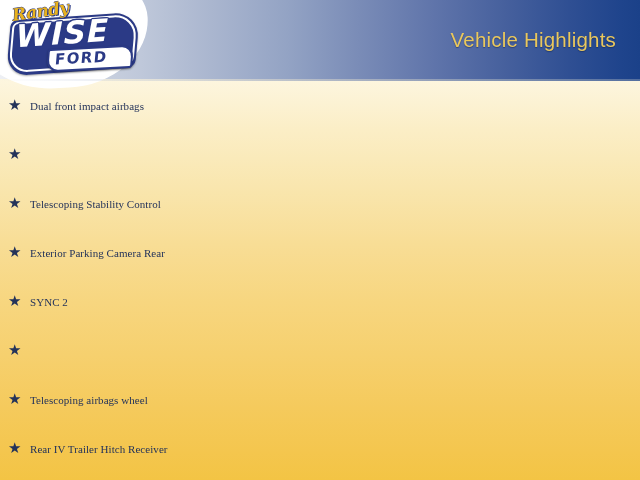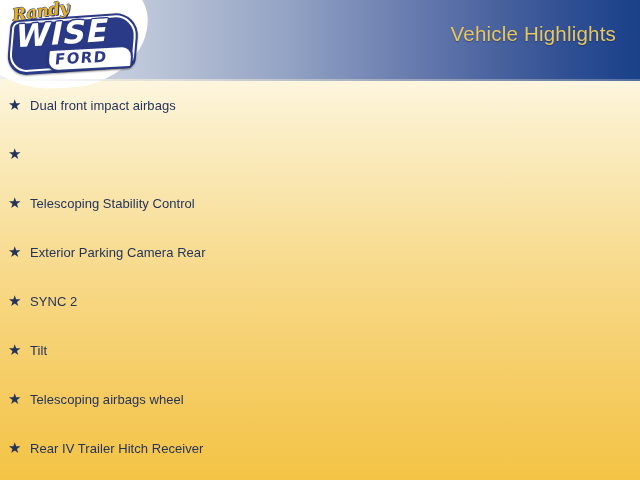--- a/index.html
+++ b/index.html
@@ -63,21 +63,21 @@
         rgba(200,208,222,0.0) 0%,
         rgba(170,182,207,0.35) 25%,
         rgba(70,96,157,0.55) 65%,
         rgba(27,65,137,0.75) 100%);
     z-index: 3;
   }
 
   #header-title {
     position: absolute;
     right: 24px;
-    top: 22px;
+    top: 28px;
     font-size: 20.5px;
     font-weight: 400;
     letter-spacing: 0.2px;
     color: #e9c75d;
     white-space: nowrap;
     text-shadow: 0 1px 1px rgba(10,28,70,0.45);
   }
 
   
   #logo {
@@ -209,26 +209,27 @@
     flex: 0 0 auto;
     width: 22px;
     font-size: 15px;
     line-height: 20px;
     color: #24335a;
     text-align: left;
   }
 
   .feature-label {
     flex: 1 1 auto;
-    font-size: 13px;
+    font-size: 11px;
     line-height: 20px;
     font-weight: 400;
     color: #24335a;
     letter-spacing: 0.05px;
     white-space: nowrap;
+    font-family: Liberation Serif, serif;
   }
 </style>
 </head>
 <body>
 
 <div id="page">
 
   <div id="header">
 
     <div id="logo">
@@ -267,21 +268,20 @@
       <span class="feature-label">Exterior Parking Camera Rear</span>
     </li>
 
     <li class="feature-item">
       <span class="feature-bullet">★</span>
       <span class="feature-label">SYNC 2</span>
     </li>
 
     <li class="feature-item">
       <span class="feature-bullet">★</span>
-      <span class="feature-label">Tilt</span>
     </li>
 
     <li class="feature-item">
       <span class="feature-bullet">★</span>
       <span class="feature-label">Telescoping airbags wheel</span>
     </li>
 
     <li class="feature-item">
       <span class="feature-bullet">★</span>
       <span class="feature-label">Rear IV Trailer Hitch Receiver</span>

